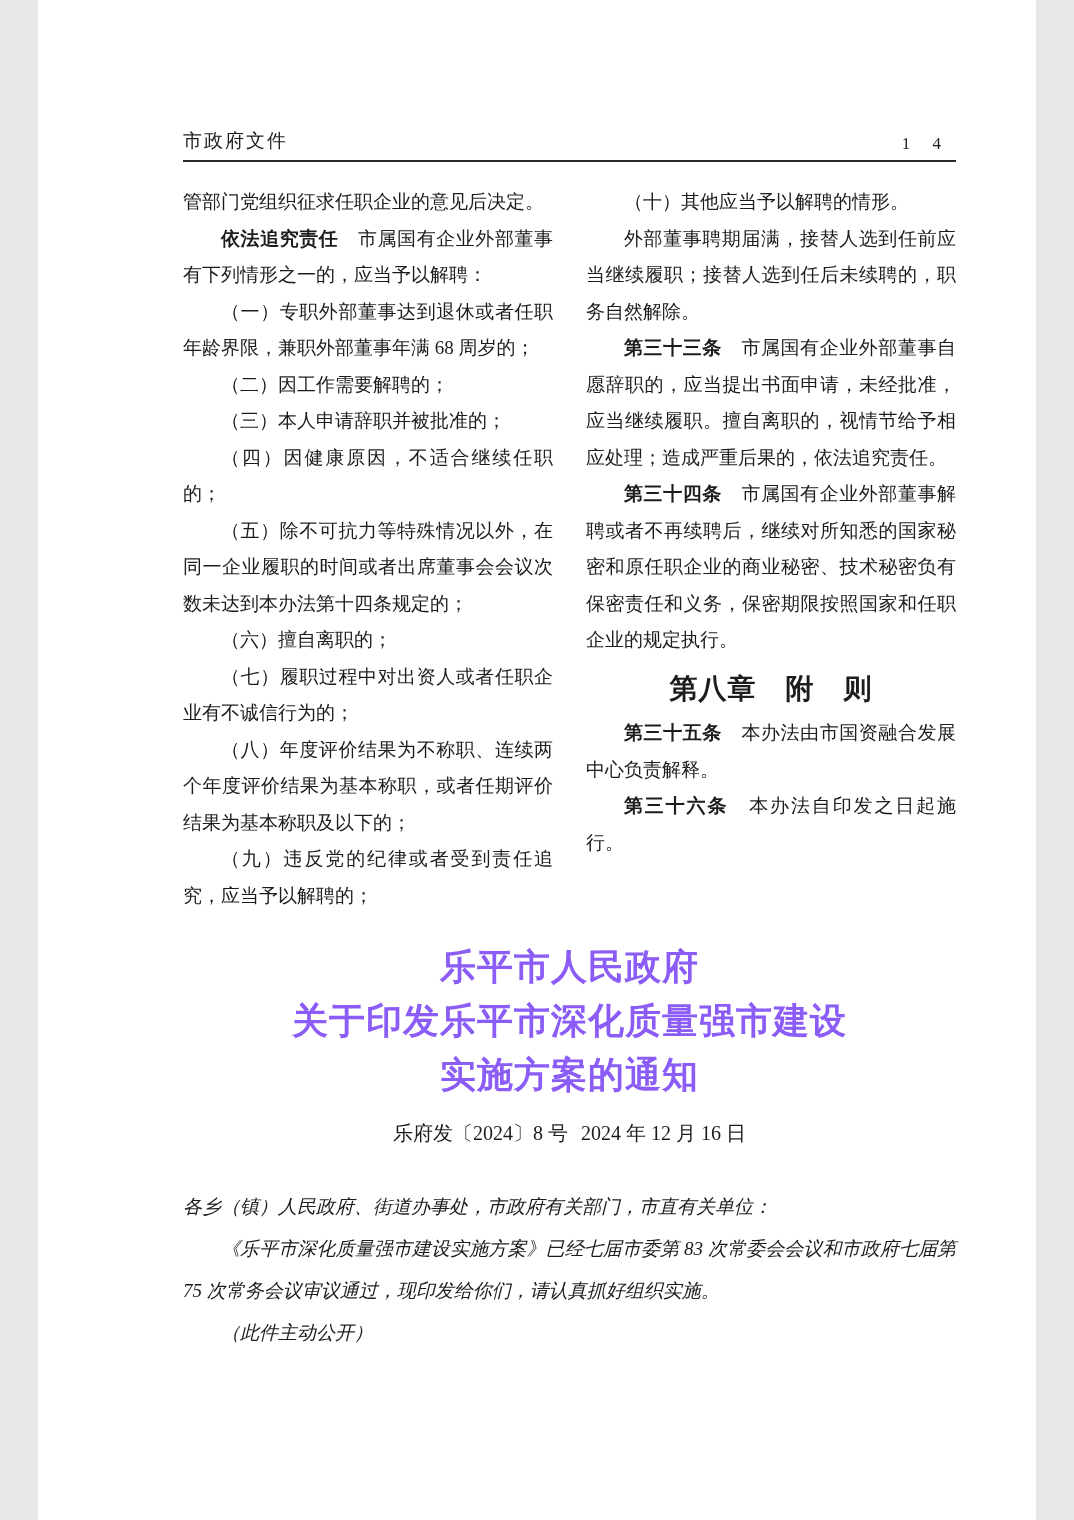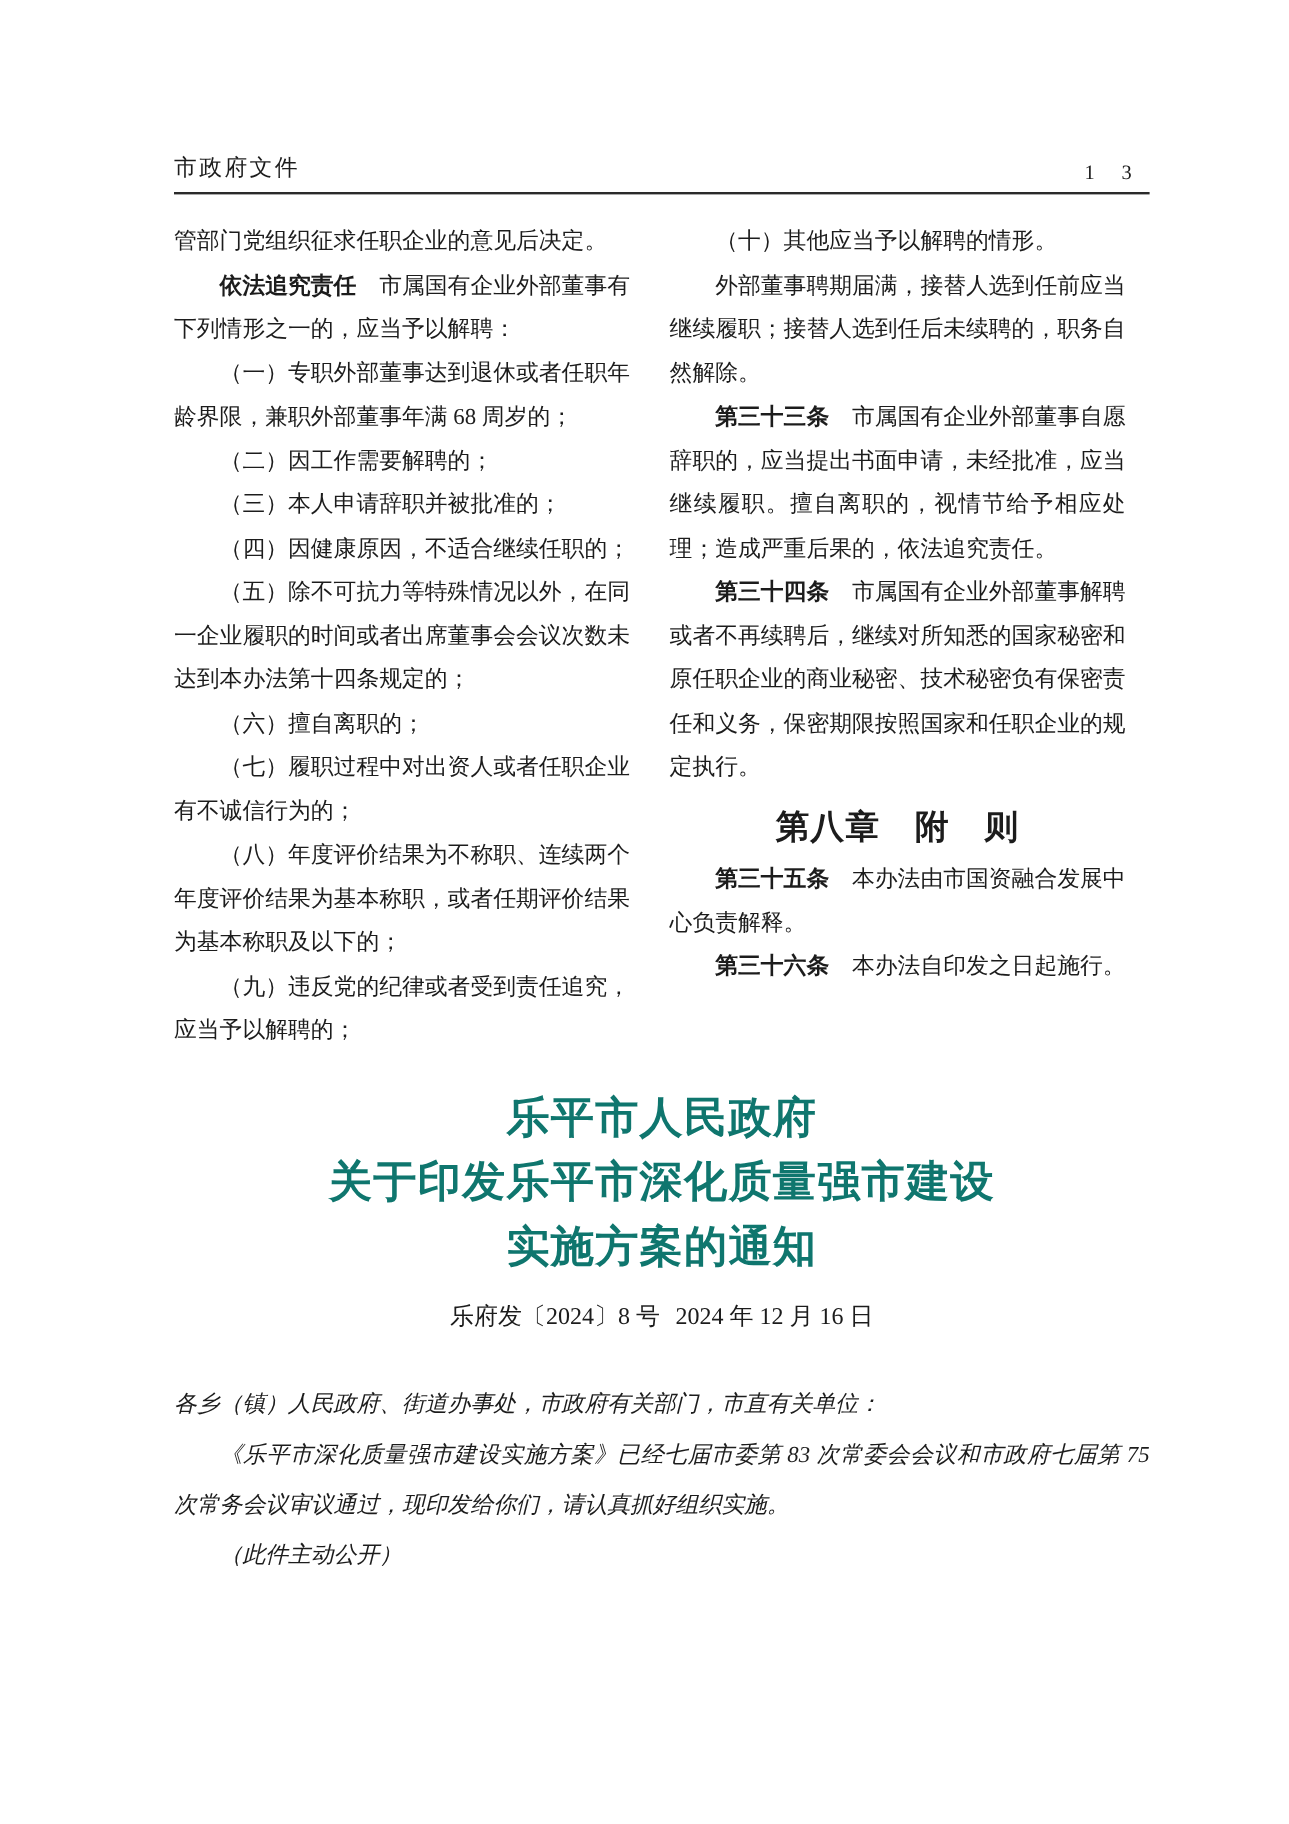--- a/index.html
+++ b/index.html
@@ -1,23 +1,23 @@
 <!DOCTYPE html>
 <html lang="zh"><head>
 <meta charset="utf-8">
 <style>
   html, body { margin: 0; padding: 0; background: #e8e8e8; }
   .page {
     position: relative;
-    width: 1074px;
+    width: 998px;
     height: 1520px;
     margin: 0 auto;
     background: #ffffff;
     box-sizing: border-box;
-    padding: 130px 116px 0 145px;
+    padding: 130px 80px 0 145px;
     font-family: "Liberation Serif", "DejaVu Serif", serif;
     color: #1c1c1c;
     overflow: hidden;
   }
 
   
   .page-header {
     display: flex;
     justify-content: space-between;
     align-items: flex-end;
@@ -62,21 +62,21 @@
   }
 
   
   .notice { margin-top: 26px; text-align: center; }
   .notice-title {
     margin: 4px;
     font-size: 36px;
     font-weight: 700;
     line-height: 54px;
     letter-spacing: 1px;
-    color: #0f766e;
+    color: #8b5cf6;
   }
   .title-line { display: block; }
   .docket {
     margin-top: 16px;
     font-size: 20px;
     display: flex;
     justify-content: center;
     gap: 13px;
     line-height: 30px;
   }
@@ -92,21 +92,21 @@
   }
   .notice-body .para { margin: 0; }
 </style>
 </head>
 <body>
 
 <div class="page">
 
   <header class="page-header">
     <span class="doc-type">市政府文件</span>
-    <span class="page-number">1 3</span>
+    <span class="page-number">1 4</span>
   </header>
 
   <main class="columns">
 
     <div class="col">
       <p class="para no-indent"><span>管部门党组织征求任职企业的意见后决定。</span></p>
       <p class="para"><b class="lead">依法追究责任</b><span>　市属国有企业外部董事有下列情形之一的，应当予以解聘：</span></p>
       <p class="para"><span>（一）专职外部董事达到退休或者任职年龄界限，兼职外部董事年满 68 周岁的；</span></p>
       <p class="para"><span>（二）因工作需要解聘的；</span></p>
       <p class="para"><span>（三）本人申请辞职并被批准的；</span></p>

